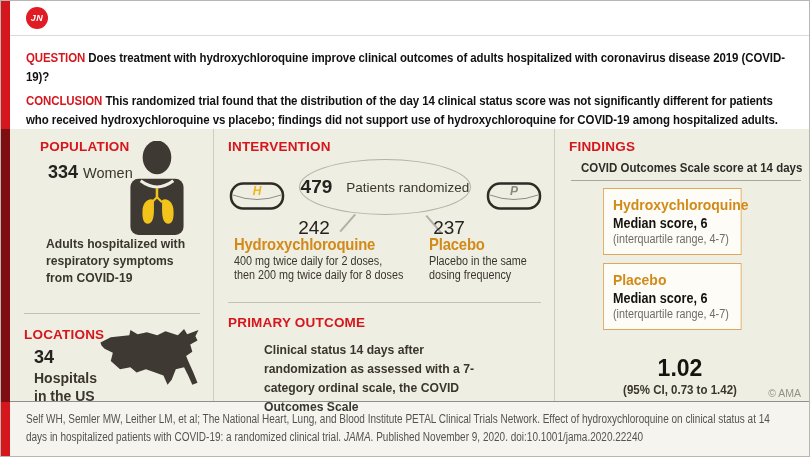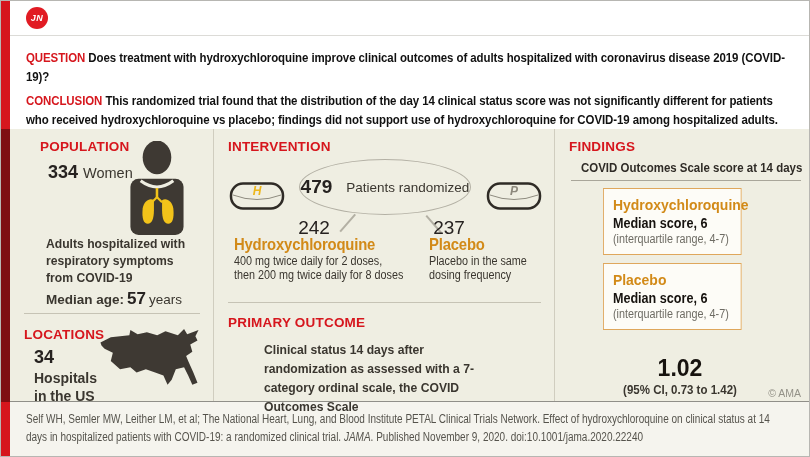--- a/index.html
+++ b/index.html
@@ -126,23 +126,20 @@
             <path d="M11,39 Q27,51 43,39" stroke="#efeee2" stroke-width="3" fill="none"></path>
             <path d="M27,46 L27,56" stroke="#f2c31a" stroke-width="2.5" fill="none"></path>
             <path d="M27,55 L22,60 M27,55 L32,60" stroke="#f2c31a" stroke-width="2" fill="none"></path>
             <path d="M24,58 C20,55 14,59 13,66 C12,76 14,81 18,81 C22,81 24,76 24,68 Z" fill="#f2c31a"></path>
             <path d="M32,58 C36,55 42,59 43,66 C44,76 42,81 38,81 C34,81 32,76 32,68 Z" fill="#f2c31a"></path>
           </svg>
         </div>
 
         <div class="abs pop-desc cond" style="left:36px; top:106px;">Adults hospitalized with respiratory symptoms from COVID-19</div>
 
-        <div class="abs median-line" style="left:36px; top:160px;">
-          <span>Median age:</span><span class="num">57</span><span class="unit">years</span>
-        </div>
 
         <div class="hline" style="left:14px; width:176px; top:184px;"></div>
 
         <div class="sec-hdr" style="left:14px; top:198px;">LOCATIONS</div>
         <div class="abs num loc-num" style="left:24px; top:218px;">34</div>
         <div class="abs loc-line" style="left:24px; top:240px;">Hospitals</div>
         <div class="abs loc-line" style="left:24px; top:258px;">in the US</div>
 
         <div class="abs" style="left:88px; top:198px;">
           <svg width="104" height="64" viewBox="0 0 100 62">

